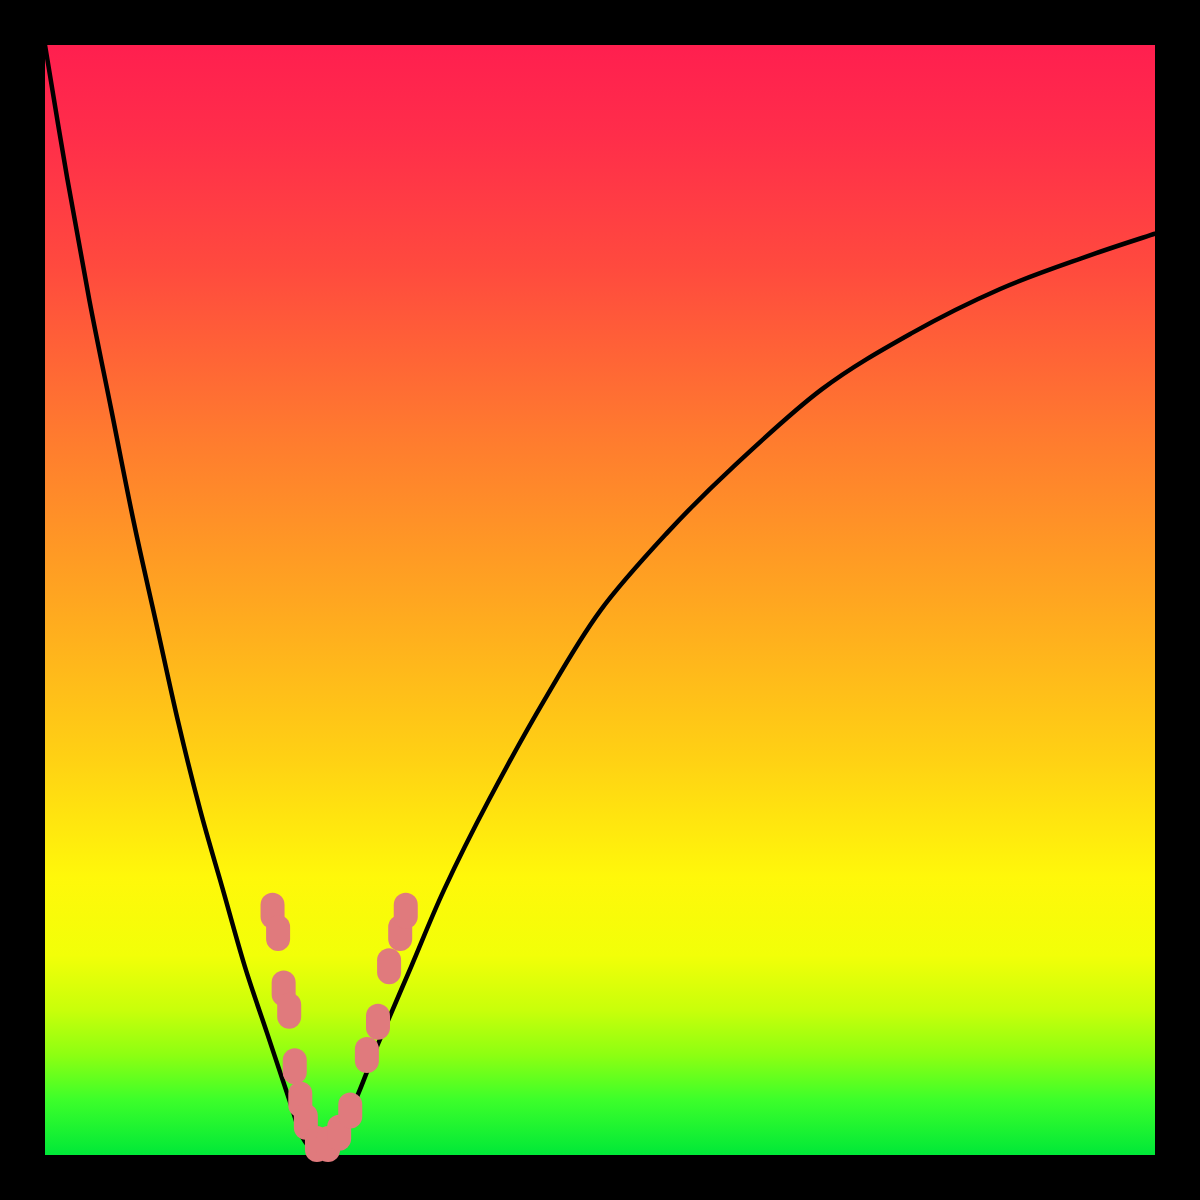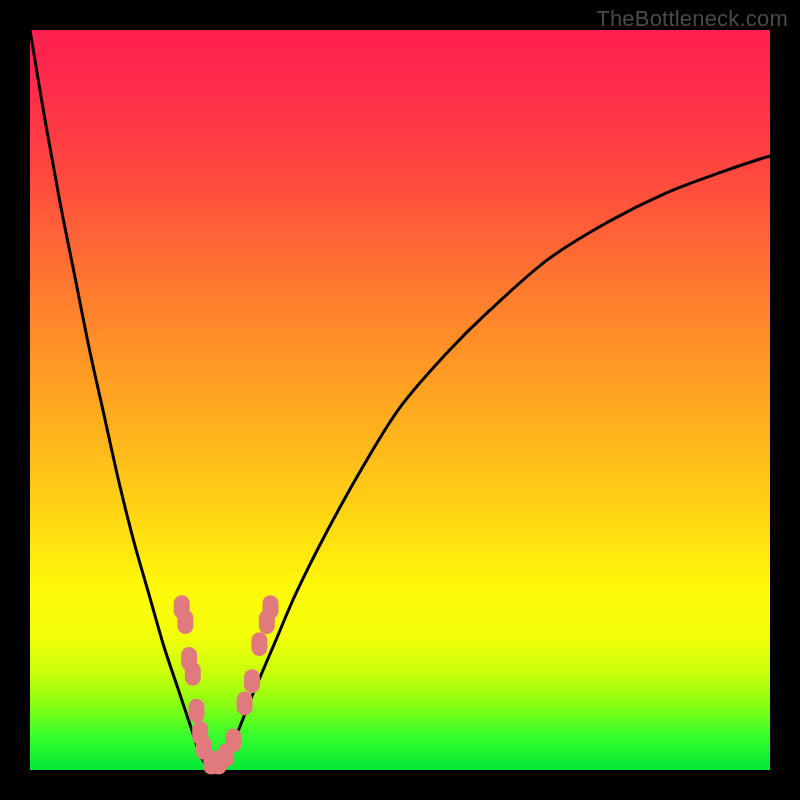--- a/index.html
+++ b/index.html
@@ -79,14 +79,13 @@
           <rect x="188.10" y="713.20" width="16" height="24" rx="8" ry="8" fill="#e07a7d"></rect>
           <rect x="195.50" y="698.40" width="16" height="24" rx="8" ry="8" fill="#e07a7d"></rect>
           <rect x="206.60" y="661.40" width="16" height="24" rx="8" ry="8" fill="#e07a7d"></rect>
           <rect x="214.00" y="639.20" width="16" height="24" rx="8" ry="8" fill="#e07a7d"></rect>
           <rect x="221.40" y="602.20" width="16" height="24" rx="8" ry="8" fill="#e07a7d"></rect>
           <rect x="228.80" y="580.00" width="16" height="24" rx="8" ry="8" fill="#e07a7d"></rect>
           <rect x="232.50" y="565.20" width="16" height="24" rx="8" ry="8" fill="#e07a7d"></rect>
         </g>
     </svg>
   </div>
-  <div class="watermark">TheBottleneck.com</div>
 </div>
 
 </body></html>

